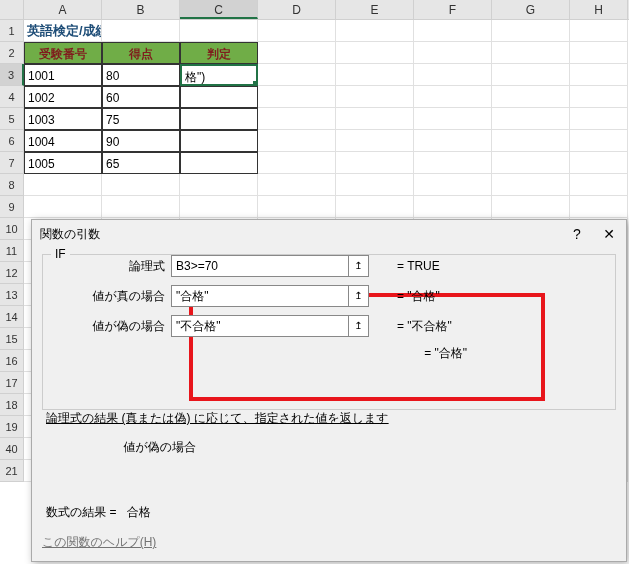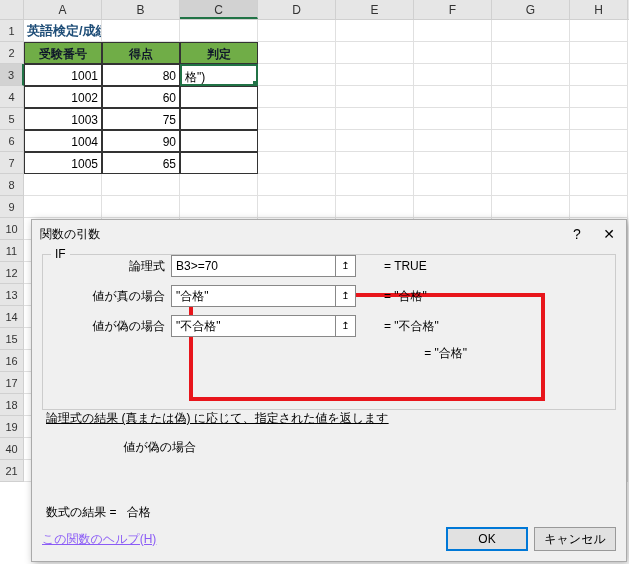--- a/index.html
+++ b/index.html
@@ -12,51 +12,51 @@
   .colh.sel { background: #d2d2d2; border-bottom: 2px solid #217346; }
   .row { display: flex; height: 22px; }
   .rownum { width: 24px; text-align: center; font-size: 11px; color: #333; background: #e6e6e6; border-right: 1px solid #d0d0d0; border-bottom: 1px solid #d0d0d0; line-height: 22px; }
   .rownum.sel { background: #d2d2d2; border-right: 2px solid #217346; }
   .cell { border-right: 1px solid #e0e0e0; border-bottom: 1px solid #e0e0e0; font-size: 12px; padding: 0 3px; line-height: 22px; overflow: hidden; white-space: nowrap; }
   
   .wA { width: 78px; } .wB { width: 78px; } .wC { width: 78px; } .wD { width: 78px; }
   .wE { width: 78px; } .wF { width: 78px; } .wG { width: 78px; } .wH { width: 58px; }
   
   .title-cell { color: #1f4e78; font-weight: bold; font-size: 13px; }
-  .header-cell { background: #70ad47; color: #0f172a; font-weight: bold; text-align: center; border: 1px solid #333 !important; }
-  .data-cell { border: 1px solid #333 !important; text-align: right; }
+  .header-cell { background: #70ad47; color: #7f1d1d; font-weight: bold; text-align: center; border: 1px solid #333 !important; }
+  .data-cell { border: 1px solid #333 !important; text-align: left; }
   .formula-cell { text-align: left; }
   .active-border { border: 2px solid #217346 !important; position: relative; }
   .active-border::after { content: ''; position: absolute; right: -3px; bottom: -3px; width: 6px; height: 6px; background: #217346; }
   
   .dialog { position: absolute; left: 31px; top: 219px; width: 596px; height: 343px; background: #f0f0f0; border: 1px solid #aaa; box-shadow: 2px 2px 8px rgba(0,0,0,0.3); }
   .dialog-title { height: 28px; padding: 4px 8px; font-size: 12px; display: flex; justify-content: space-between; align-items: center; }
   .dialog-title-right { display: flex; gap: 14px; }
   .help-btn, .close-btn { font-size: 14px; cursor: pointer; width: 18px; text-align: center; }
   
   .group { margin: 6px 10px 0 10px; border: 1px solid #ccc; position: relative; height: 156px; }
   .group-label { position: absolute; top: -8px; left: 8px; background: #f0f0f0; padding: 0 4px; font-size: 12px; }
   
   .highlight { position: absolute; border: 4px solid #e8151b; left: 146px; top: 38px; width: 356px; height: 108px; pointer-events: none; }
   
   .arg-row { display: flex; align-items: center; margin-bottom: 8px; position: relative; }
   .arg-label { width: 128px; text-align: right; font-size: 12px; padding-right: 6px; }
-  .arg-input { width: 165px; height: 22px; border: 1px solid #888; background: #fff; font-size: 12px; padding: 0 4px; }
+  .arg-input { width: 178px; height: 22px; border: 1px solid #888; background: #fff; font-size: 12px; padding: 0 4px; }
   .ref-btn { width: 20px; height: 22px; border: 1px solid #888; border-left: none; background: #fff; font-size: 10px; text-align: center; line-height: 20px; cursor: pointer; }
   .arg-eq { font-size: 12px; margin-left: 28px; white-space: nowrap; }
   
   .result-preview { text-align: right; font-size: 12px; margin: 4px 148px 8px 10px; }
   .desc1 { font-size: 12px; padding: 0 14px 12px 14px; text-decoration: underline; }
   .desc2 { font-size: 12px; padding: 0 14px 12px 14px; display: flex; }
   .desc2-label { width: 150px; text-align: right; }
   .desc2-text { flex: 1; padding-left: 6px; }
   
   .bottom { position: absolute; bottom: 10px; left: 10px; right: 10px; display: flex; justify-content: space-between; align-items: center; }
   .formula-result { font-size: 12px; position: absolute; bottom: 40px; left: 14px; }
-  .help-link { font-size: 12px; color: #8b5cf6; text-decoration: underline; cursor: pointer; }
+  .help-link { font-size: 12px; color: #737373; text-decoration: underline; cursor: pointer; }
   .btns { display: flex; gap: 6px; }
   .btn { width: 82px; height: 24px; border: 1px solid #999; background: #e1e1e1; font-size: 12px; cursor: pointer; }
   .btn.primary { border: 2px solid #0078d7; }
 </style>
 </head>
 <body>
 
 <div class="grid">
   <div class="colheaders">
     <div class="rownum-spacer"></div>
@@ -337,18 +337,14 @@
   </div>
   <div class="desc1">論理式の結果 (真または偽) に応じて、指定された値を返します</div>
   <div class="desc2">
     <div class="desc2-label">値が偽の場合</div>
   </div>
   <div class="formula-result">
     <span>数式の結果 =</span>&nbsp;&nbsp;&nbsp;<span>合格</span>
   </div>
   <div class="bottom">
     <span class="help-link">この関数のヘルプ(H)</span>
-    <div class="btns">
-      <button class="btn primary">OK</button>
-      <button class="btn">キャンセル</button>
-    </div>
   </div>
 </div>
 
 </body></html>

